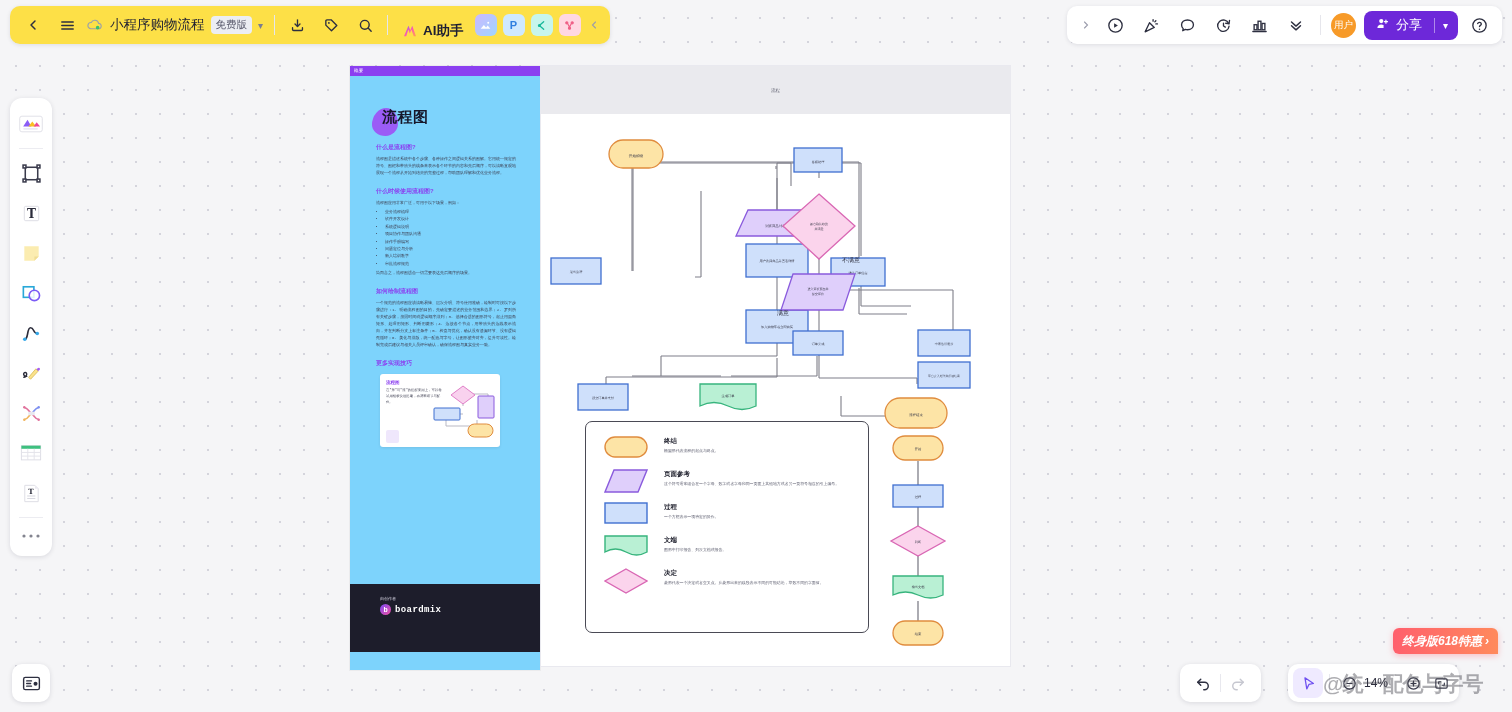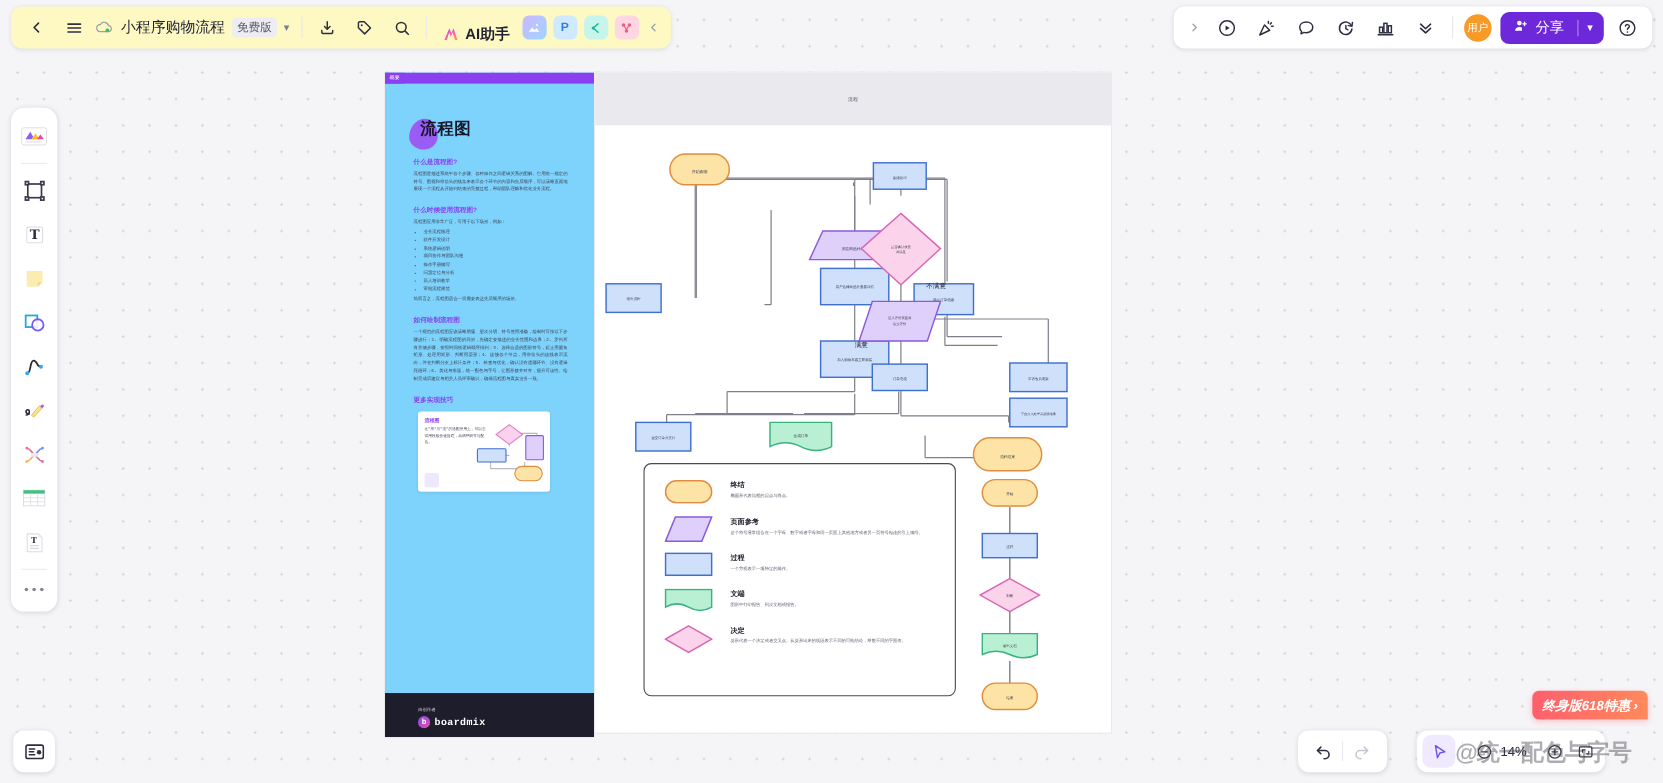--- a/index.html
+++ b/index.html
@@ -15,21 +15,21 @@
     position:absolute; inset:0;
     background-color:#f5f5f7;
     background-image:radial-gradient(#d4d4dc 1px, transparent 1.2px);
     background-size:24px 24px;
     background-position:4px 6px;
   }
   
   .topbar-left{
     position:absolute; left:10px; top:6px; height:38px;
     display:flex; align-items:center; gap:0px;
-    background:#fef9c3; border-radius:10px;
+    background:#fde047; border-radius:10px;
     box-shadow:0 1px 4px rgba(16,20,45,.10);
     padding:0 6px;
     z-index:30;
   }
   .tb-btn{
     width:34px;height:30px;display:flex;align-items:center;justify-content:center;
     border-radius:7px; cursor:pointer; color:#2d2f40;
   }
   .doc-title-wrap{display:flex;align-items:center;gap:6px;padding:0 6px 0 2px;cursor:pointer;}
   .cloud-ic{width:18px;height:18px;position:relative;}
@@ -114,21 +114,21 @@
   .doc-p{font-size:4px;line-height:1.75;color:#3d3e50;text-align:justify;}
   .doc-ul{margin:2px 0 2px 9px;}
   .doc-ul li{font-size:4px;line-height:1.85;color:#3d3e50;}
   .doc-embed{
     margin:6px 0 0 4px;width:120px;height:73px;background:#fff;border-radius:3px;
     box-shadow:0 1px 3px rgba(0,0,0,.09);position:relative;overflow:hidden;padding:6px;
   }
   .embed-h{font-size:4.5px;font-weight:bold;color:#8b3ff0;margin-bottom:2px;}
   .embed-p{font-size:3.4px;line-height:1.8;color:#4a4b5c;width:56px;}
   .doc-footer{
-    position:absolute;left:0;bottom:0;width:100%;height:40px;background:#1d1d2b;
+    position:absolute;left:0;bottom:18px;width:100%;height:68px;background:#1d1d2b;
     padding:12px 0 0 30px;
   }
   .foot-small{font-size:4px;color:#c9c7d6;margin-bottom:3px;}
   .foot-logo{display:flex;align-items:center;gap:4px;}
   .foot-b{
     width:11px;height:11px;border-radius:50%;
     background:linear-gradient(135deg,#7c4bf5,#ef4fa0);
     color:#fff;font-size:7px;font-weight:bold;display:flex;align-items:center;justify-content:center;
   }
   .foot-name{color:#fff;font-size:9px;font-weight:bold;letter-spacing:.4px;}

